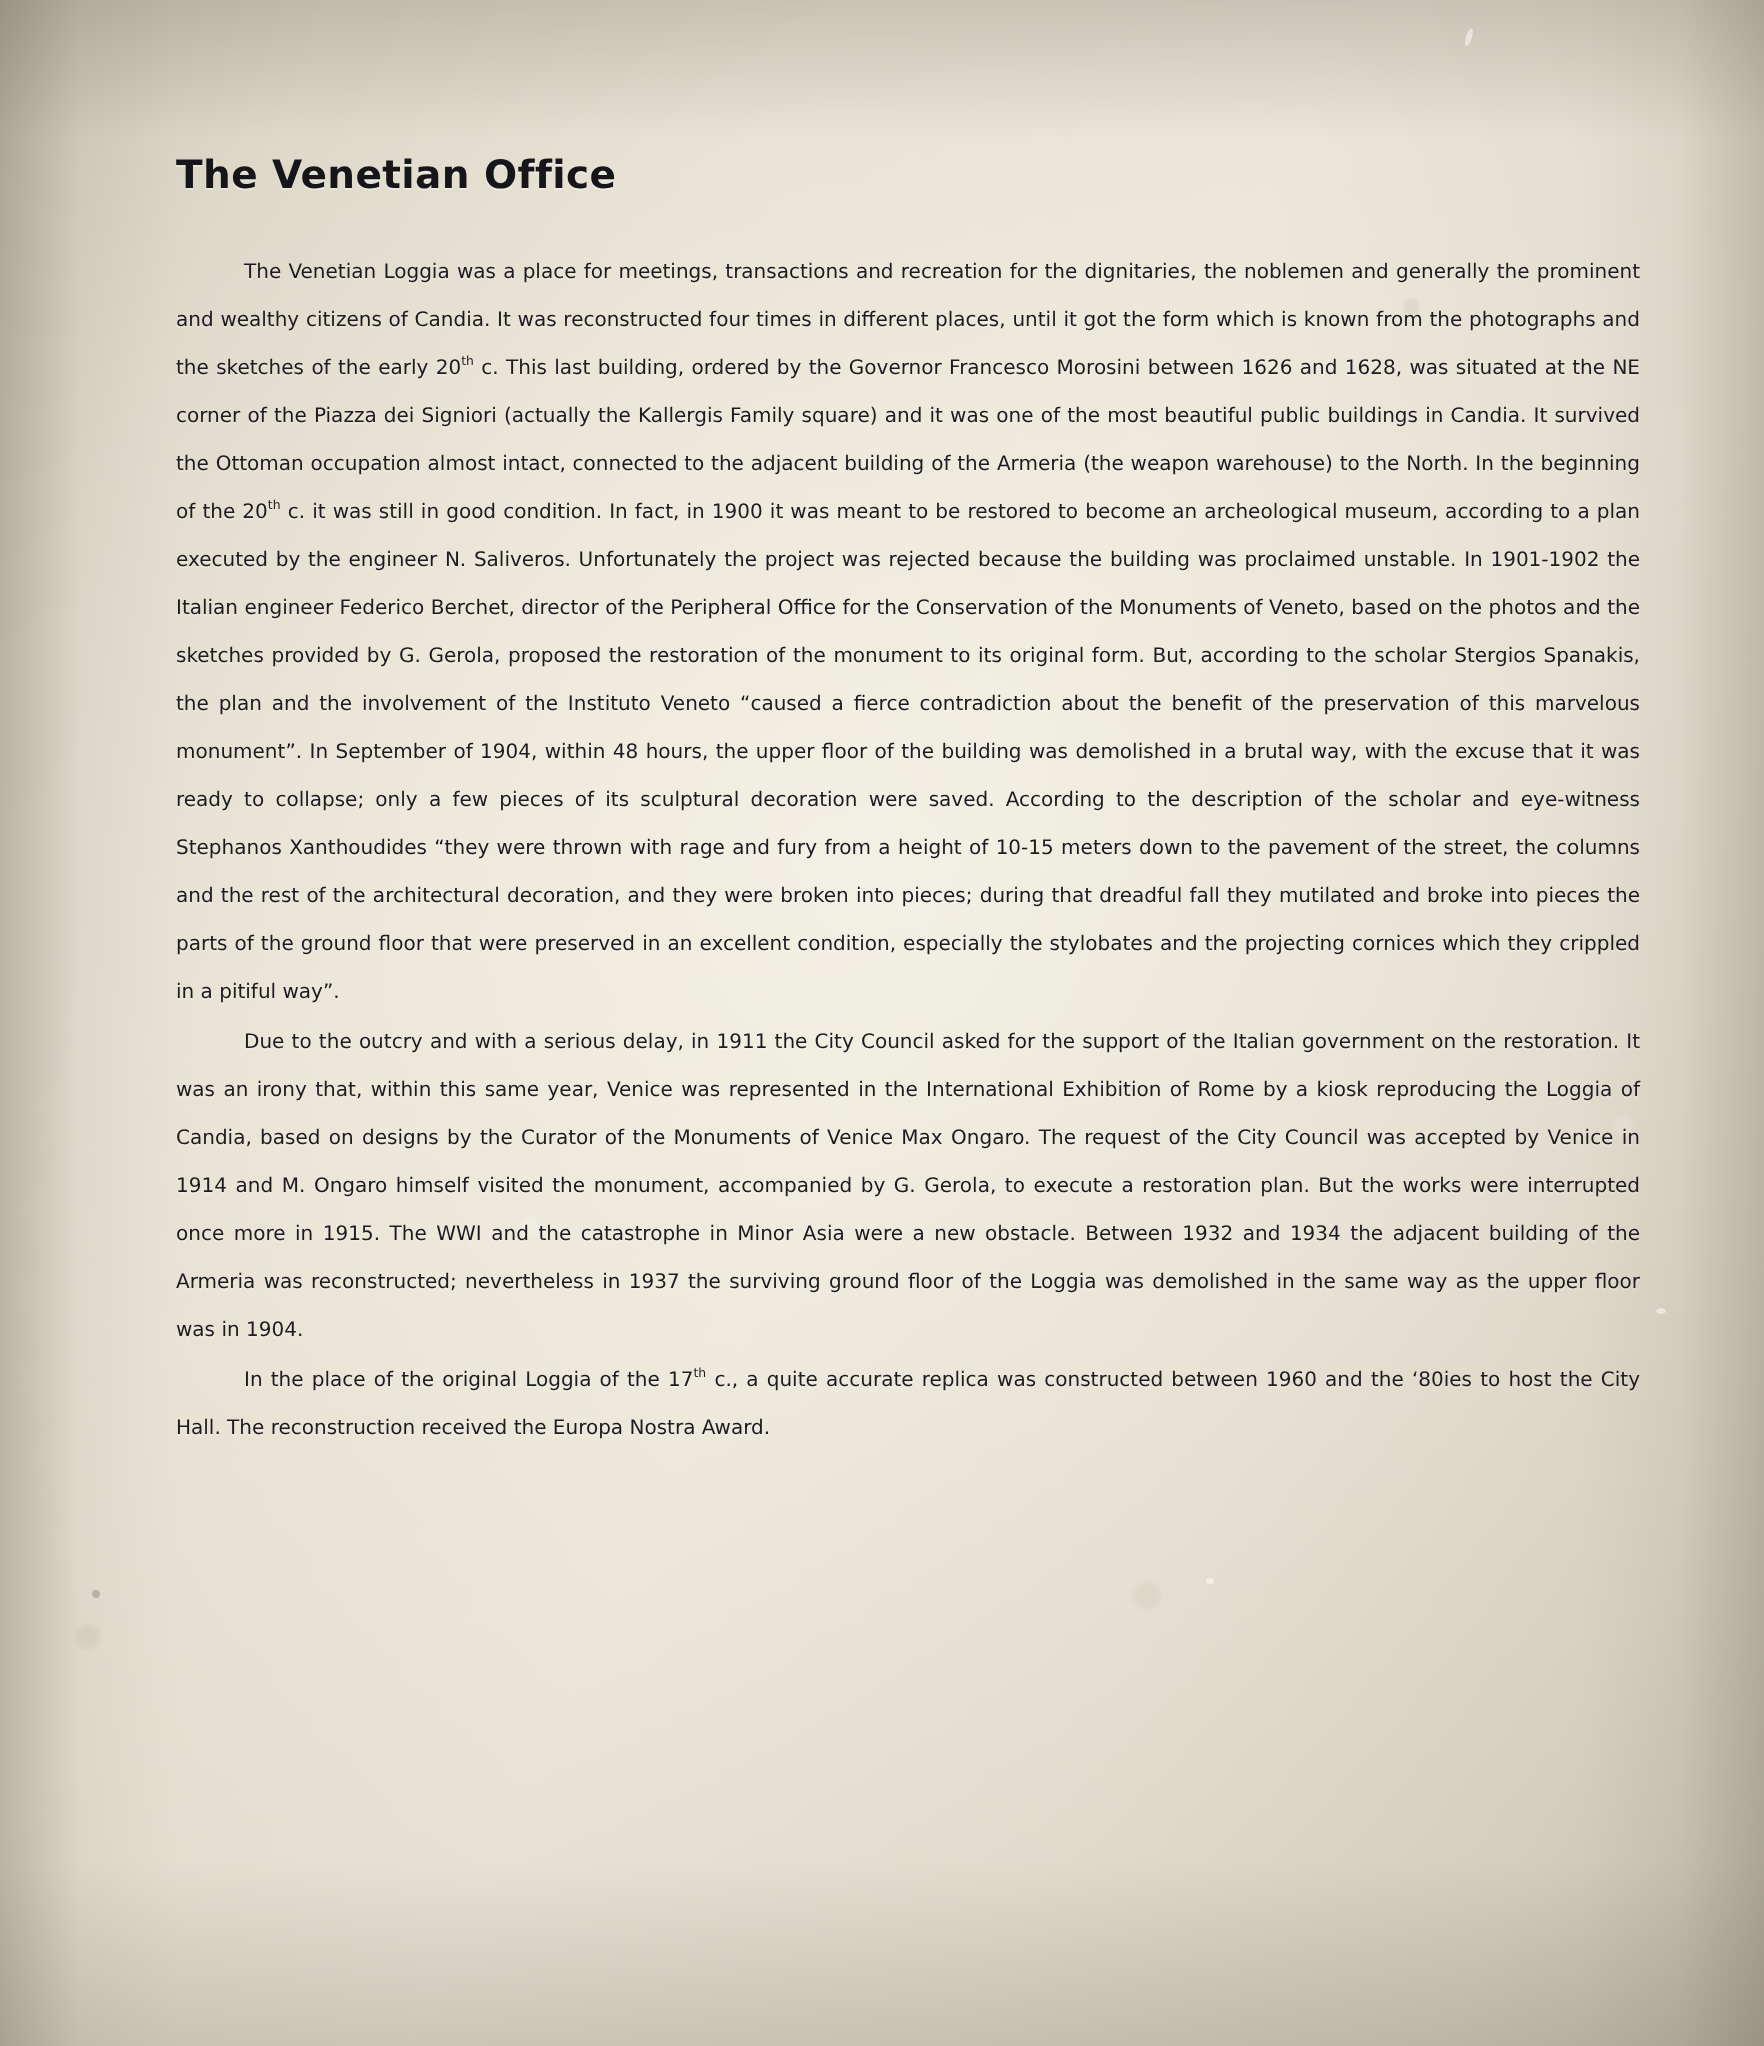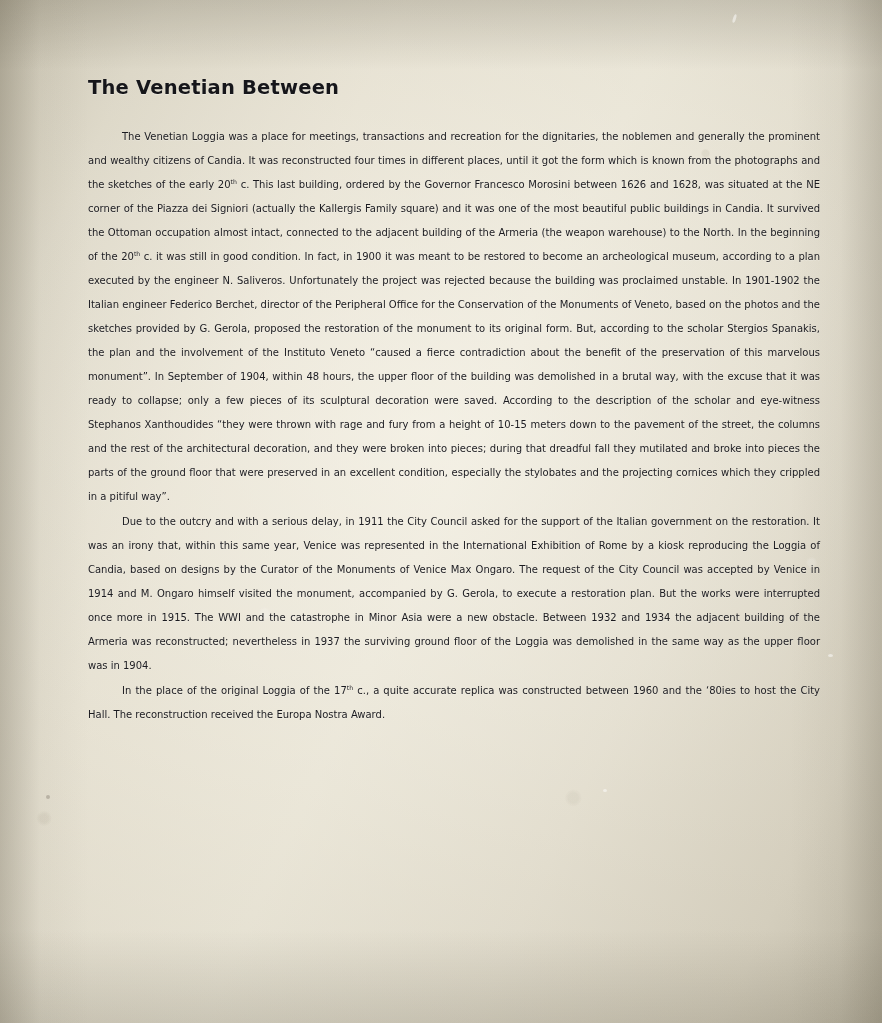--- a/index.html
+++ b/index.html
@@ -109,21 +109,21 @@
 
 <div id="plaque">
 
   <div class="speck" style="left:733px; top:14px; width:3px; height:9px; transform:rotate(18deg);"></div>
   <div class="speck dark" style="left:46px; top:795px; width:4px; height:4px;"></div>
   <div class="speck" style="left:828px; top:654px; width:5px; height:3px;"></div>
   <div class="speck" style="left:603px; top:789px; width:4px; height:3px;"></div>
 
   <div id="content">
 
-    <h1 class="title">The Venetian Between</h1>
+    <h1 class="title">The Venetian Office</h1>
 
     <p class="body-text indent">The Venetian Loggia was a place for meetings, transactions and recreation for the dignitaries, the noblemen and generally the prominent and wealthy citizens of Candia. It was reconstructed four times in different places, until it got the form which is known from the photographs and the sketches of the early 20<sup>th</sup> c. This last building, ordered by the Governor Francesco Morosini between 1626 and 1628, was situated at the NE corner of the Piazza dei Signiori (actually the Kallergis Family square) and it was one of the most beautiful public buildings in Candia. It survived the Ottoman occupation almost intact, connected to the adjacent building of the Armeria (the weapon warehouse) to the North. In the beginning of the 20<sup>th</sup> c. it was still in good condition. In fact, in 1900 it was meant to be restored to become an archeological museum, according to a plan executed by the engineer N. Saliveros. Unfortunately the project was rejected because the building was proclaimed unstable. In 1901-1902 the Italian engineer Federico Berchet, director of the Peripheral Office for the Conservation of the Monuments of Veneto, based on the photos and the sketches provided by G. Gerola, proposed the restoration of the monument to its original form. But, according to the scholar Stergios Spanakis, the plan and the involvement of the Instituto Veneto “caused a fierce contradiction about the benefit of the preservation of this marvelous monument”. In September of 1904, within 48 hours, the upper floor of the building was demolished in a brutal way, with the excuse that it was ready to collapse; only a few pieces of its sculptural decoration were saved. According to the description of the scholar and eye-witness Stephanos Xanthoudides “they were thrown with rage and fury from a height of 10-15 meters down to the pavement of the street, the columns and the rest of the architectural decoration, and they were broken into pieces; during that dreadful fall they mutilated and broke into pieces the parts of the ground floor that were preserved in an excellent condition, especially the stylobates and the projecting cornices which they crippled in a pitiful way”.</p>
 
     <p class="body-text indent">Due to the outcry and with a serious delay, in 1911 the City Council asked for the support of the Italian government on the restoration. It was an irony that, within this same year, Venice was represented in the International Exhibition of Rome by a kiosk reproducing the Loggia of Candia, based on designs by the Curator of the Monuments of Venice Max Ongaro. The request of the City Council was accepted by Venice in 1914 and M. Ongaro himself visited the monument, accompanied by G. Gerola, to execute a restoration plan. But the works were interrupted once more in 1915. The WWI and the catastrophe in Minor Asia were a new obstacle. Between 1932 and 1934 the adjacent building of the Armeria was reconstructed; nevertheless in 1937 the surviving ground floor of the Loggia was demolished in the same way as the upper floor was in 1904.</p>
 
     <p class="body-text indent">In the place of the original Loggia of the 17<sup>th</sup> c., a quite accurate replica was constructed between 1960 and the ‘80ies to host the City Hall. The reconstruction received the Europa Nostra Award.</p>
 
   </div>
 </div>
 

